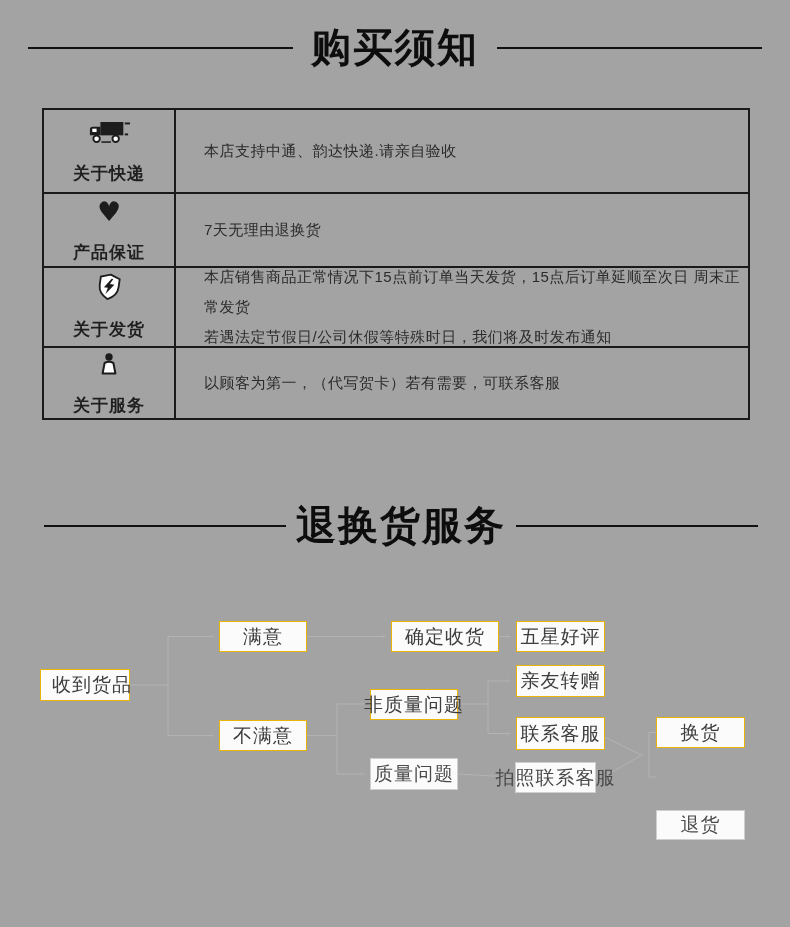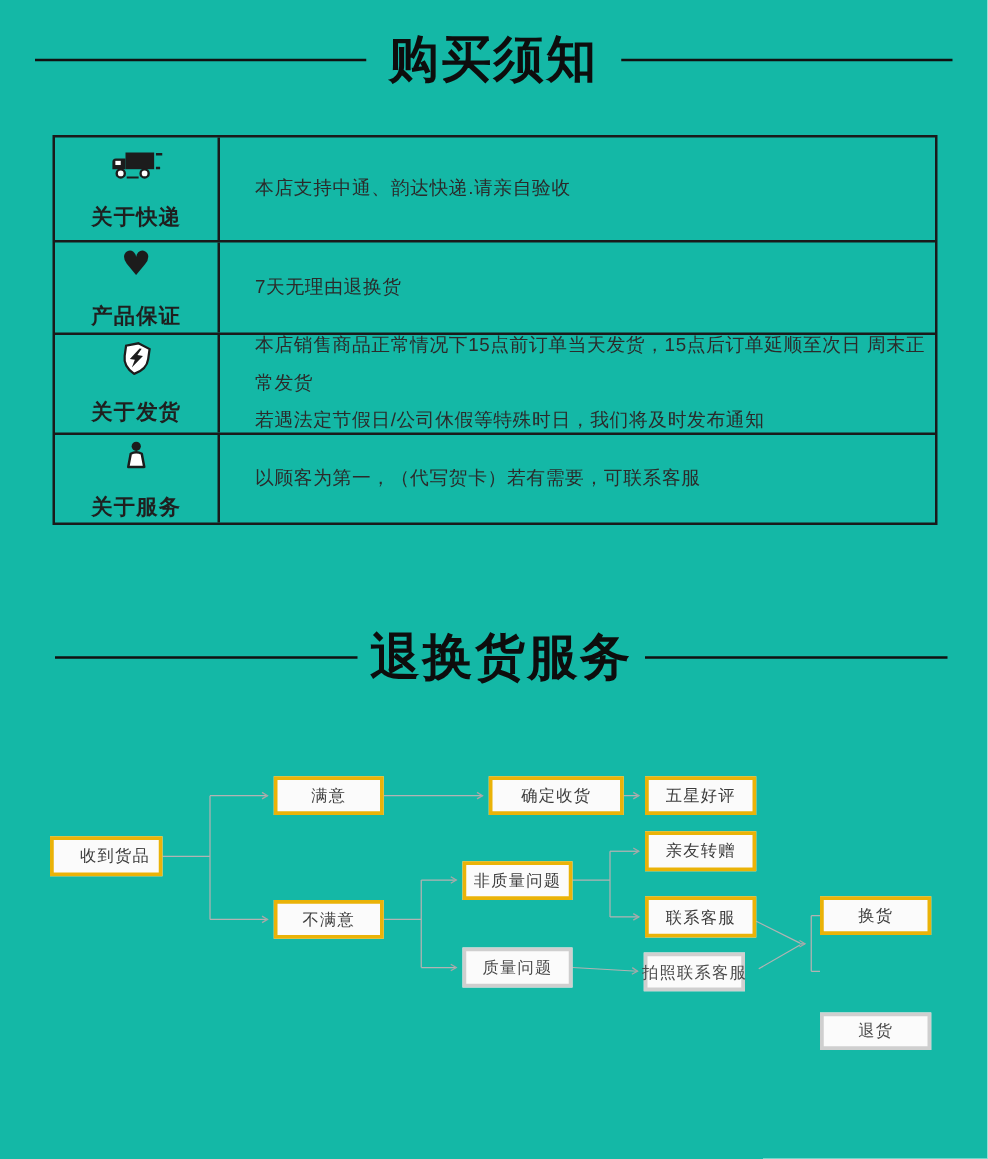--- a/index.html
+++ b/index.html
@@ -1,16 +1,16 @@
 <!DOCTYPE html>
 <html><head>
 <meta charset="utf-8">
 <style>
   html,body{margin:0;padding:0;background:#ffffff;}
-  .page{position:relative;width:790px;height:927px;background:#14b8a6;overflow:hidden;
+  .page{position:relative;width:790px;height:927px;background:#a3a3a3;overflow:hidden;
         font-family:"Liberation Sans",sans-serif;color:#262626;}
 
   
   .sec-header{position:absolute;left:0;right:0;display:flex;align-items:center;}
   .sec-header .rule{flex:1;height:0;border-top:2px solid #111;}
   .sec-title{font-family:"DejaVu Serif",serif;font-weight:bold;font-size:40px;
              color:#0d0d0d;letter-spacing:2px;white-space:nowrap;}
   .hdr1{top:20px;padding:0 28px;gap:18px;}
   .hdr2{top:498px;padding:0 32px;gap:10px;margin-left:12px;}
 
@@ -26,22 +26,22 @@
   .row-label{font-size:17px;font-weight:600;color:#1f1f1f;letter-spacing:1px;}
   .row-line{font-size:15px;color:#2b2b2b;line-height:30px;letter-spacing:0.5px;}
   .r1{height:82px;} .r2{height:72px;} .r3{height:78px;} .r4{height:70px;}
   .icon-wrap{height:28px;display:flex;align-items:flex-end;justify-content:center;}
   .heart-glyph{font-size:27px;line-height:26px;color:#1c1c1c;
                font-family:"DejaVu Sans",sans-serif;}
 
   
   .flow{position:absolute;left:0;top:600px;width:790px;height:212px;}
   .flow svg.wires{position:absolute;left:0;top:0;}
-  .fc-box{position:absolute;box-sizing:border-box;border:3px solid #eab308;background:#fbfbfb;
-          color:#3d3d3d;font-size:13px;display:flex;align-items:center;justify-content:center;
+  .fc-box{position:absolute;box-sizing:border-box;border:1px solid #eab308;background:#fbfbfb;
+          color:#3d3d3d;font-size:19px;display:flex;align-items:center;justify-content:center;
           white-space:nowrap;letter-spacing:1px;font-family:Liberation Mono, monospace;}
   .fc-box.lighter{border-color:#cfcfcf;color:#4a4a4a;}
 </style>
 </head>
 <body>
 
 <div class="page">
 
   <div class="sec-header hdr1">
     <div class="rule"></div>

